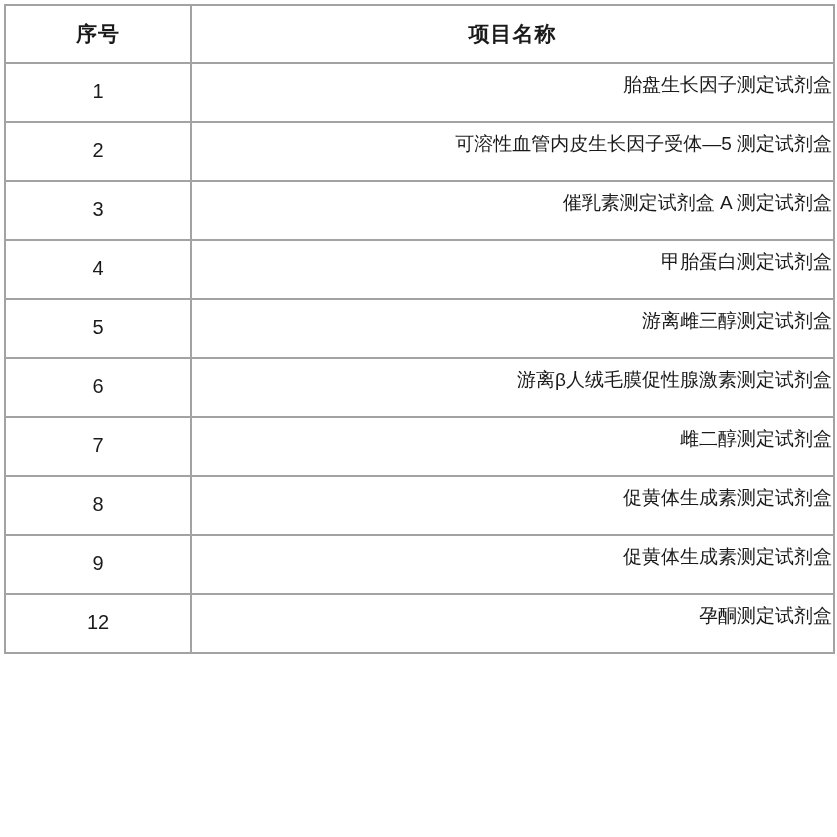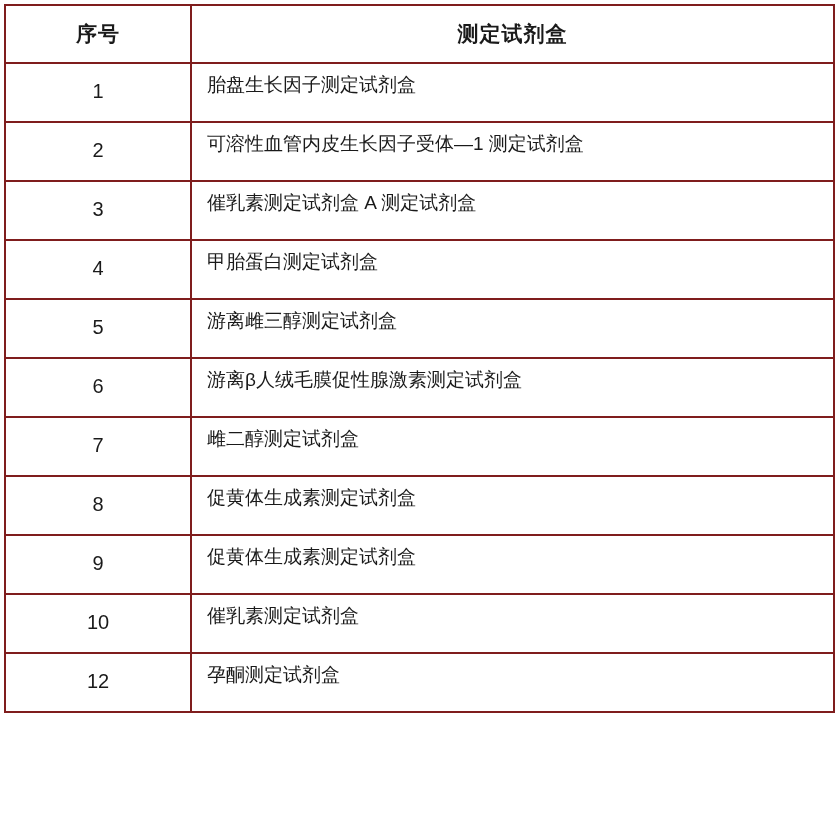--- a/index.html
+++ b/index.html
@@ -17,21 +17,21 @@
     top: 4px;
     width: 829px;
   }
   table.project-table {
     border-collapse: collapse;
     table-layout: fixed;
     width: 829px;
   }
   table.project-table th,
   table.project-table td {
-    border: 2px solid #7f1d1d;
+    border: 2px solid #a3a3a3;
     background: #ffffff;
     overflow: hidden;
   }
   col.serial-col { width: 186px; }
   col.name-col   { width: 643px; }
 
   thead tr { height: 58px; }
   th.header-cell {
     font-size: 21px;
     font-weight: bold;
@@ -40,50 +40,50 @@
     letter-spacing: 1px;
   }
   tbody tr.data-row { height: 59px; }
   td.serial-cell {
     text-align: center;
     vertical-align: middle;
     font-size: 20px;
     padding-bottom: 4px;
   }
   td.name-cell {
-    text-align: left;
+    text-align: right;
     vertical-align: middle;
     font-size: 19px;
     padding-left: 15px;
     padding-bottom: 16px;
   }
 </style>
 </head>
 <body style="background: rgb(255, 255, 255); color: rgb(26, 26, 26);">
 
 <div class="doc-wrap">
   <table class="project-table">
     <colgroup>
       <col class="serial-col">
       <col class="name-col">
     </colgroup>
     <thead>
       <tr>
         <th class="header-cell">序号</th>
-        <th class="header-cell">测定试剂盒</th>
+        <th class="header-cell">项目名称</th>
       </tr>
     </thead>
     <tbody id="table-body">
         <tr class="data-row">
           <td class="serial-cell">1</td>
           <td class="name-cell">胎盘生长因子测定试剂盒</td>
         </tr>
         <tr class="data-row">
           <td class="serial-cell">2</td>
-          <td class="name-cell">可溶性血管内皮生长因子受体—1 测定试剂盒</td>
+          <td class="name-cell">可溶性血管内皮生长因子受体—5 测定试剂盒</td>
         </tr>
         <tr class="data-row">
           <td class="serial-cell">3</td>
           <td class="name-cell">催乳素测定试剂盒 A 测定试剂盒</td>
         </tr>
         <tr class="data-row">
           <td class="serial-cell">4</td>
           <td class="name-cell">甲胎蛋白测定试剂盒</td>
         </tr>
         <tr class="data-row">
@@ -100,22 +100,18 @@
         </tr>
         <tr class="data-row">
           <td class="serial-cell">8</td>
           <td class="name-cell">促黄体生成素测定试剂盒</td>
         </tr>
         <tr class="data-row">
           <td class="serial-cell">9</td>
           <td class="name-cell">促黄体生成素测定试剂盒</td>
         </tr>
         <tr class="data-row">
-          <td class="serial-cell">10</td>
-          <td class="name-cell">催乳素测定试剂盒</td>
-        </tr>
-        <tr class="data-row">
           <td class="serial-cell">12</td>
           <td class="name-cell">孕酮测定试剂盒</td>
         </tr>
       </tbody>
   </table>
 </div>
 
 </body></html>

